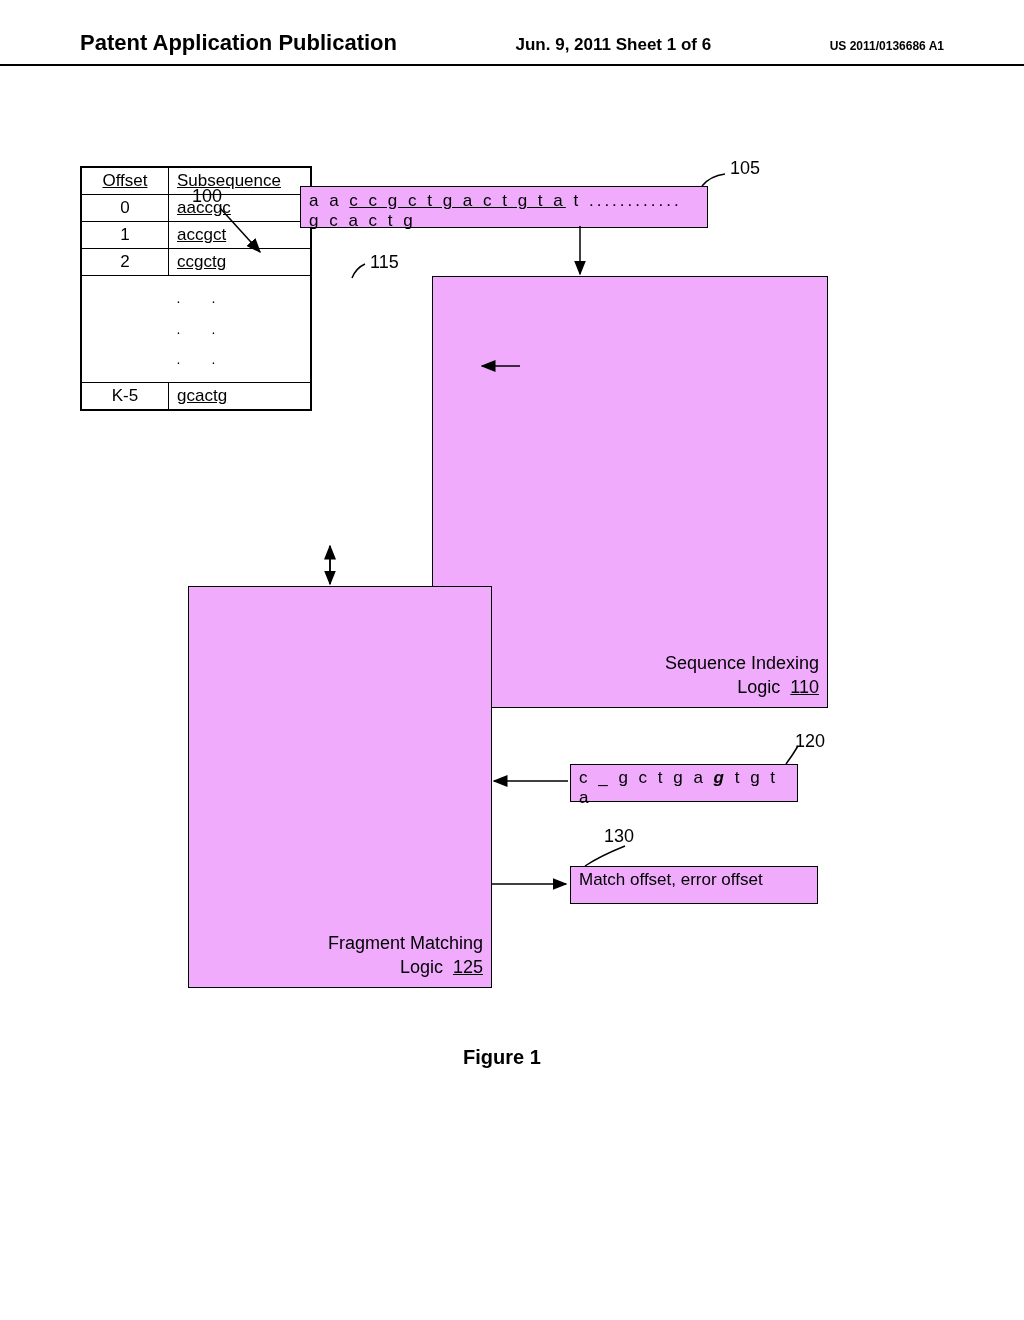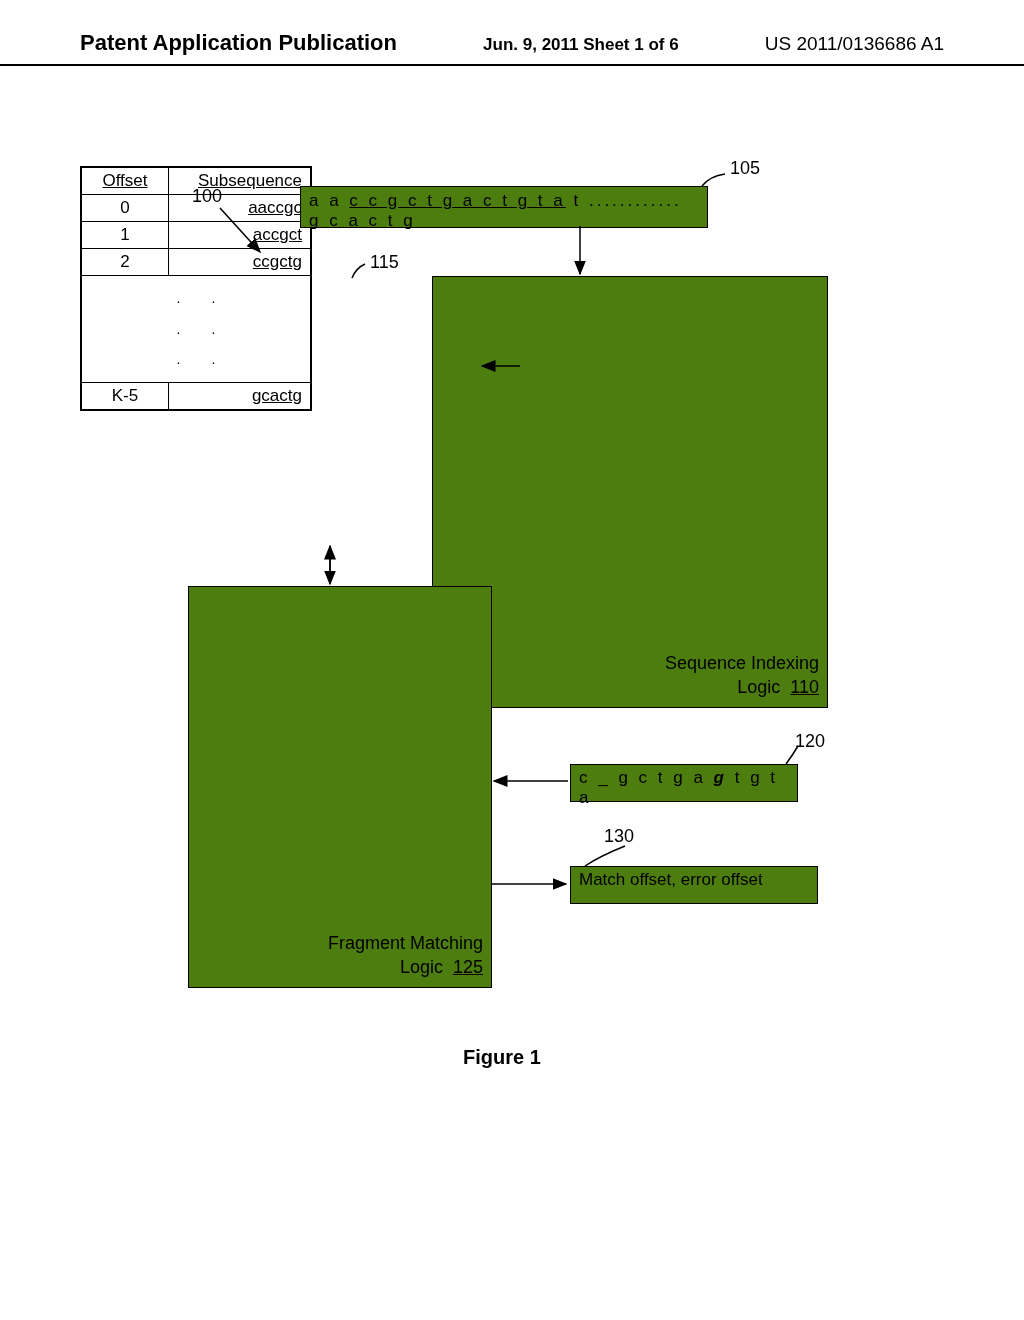--- a/index.html
+++ b/index.html
@@ -20,34 +20,34 @@
     }
     .header-left {
       font-weight: bold;
       font-size: 22px;
     }
     .header-center {
       font-weight: bold;
       font-size: 17px;
     }
     .header-right {
-      font-weight: normal;
-      font-size: 19px;
+      font-weight: bold;
+      font-size: 12px;
     }
     .diagram {
       position: relative;
       margin-top: 100px;
       margin-left: 80px;
       width: 860px;
       height: 900px;
     }
     .box {
       position: absolute;
       border: 1.5px solid black;
-      background: #4d7c0f;
+      background: #f0abfc;
     }
     .label {
       position: absolute;
       font-size: 18px;
     }
     .seq-box {
       left: 220px;
       top: 20px;
       width: 390px;
       height: 32px;
@@ -83,21 +83,21 @@
       border: 1.5px solid black;
     }
     .table-box table {
       border-collapse: collapse;
       width: 100%;
     }
     .table-box td {
       border: 1px solid black;
       padding: 3px 8px;
       font-size: 17px;
-      text-align: right;
+      text-align: left;
     }
     .table-box td:first-child {
       width: 70px;
       text-align: center;
     }
     .table-box .hdr {
       text-decoration: underline;
     }
     .dots-cell {
       height: 100px;

